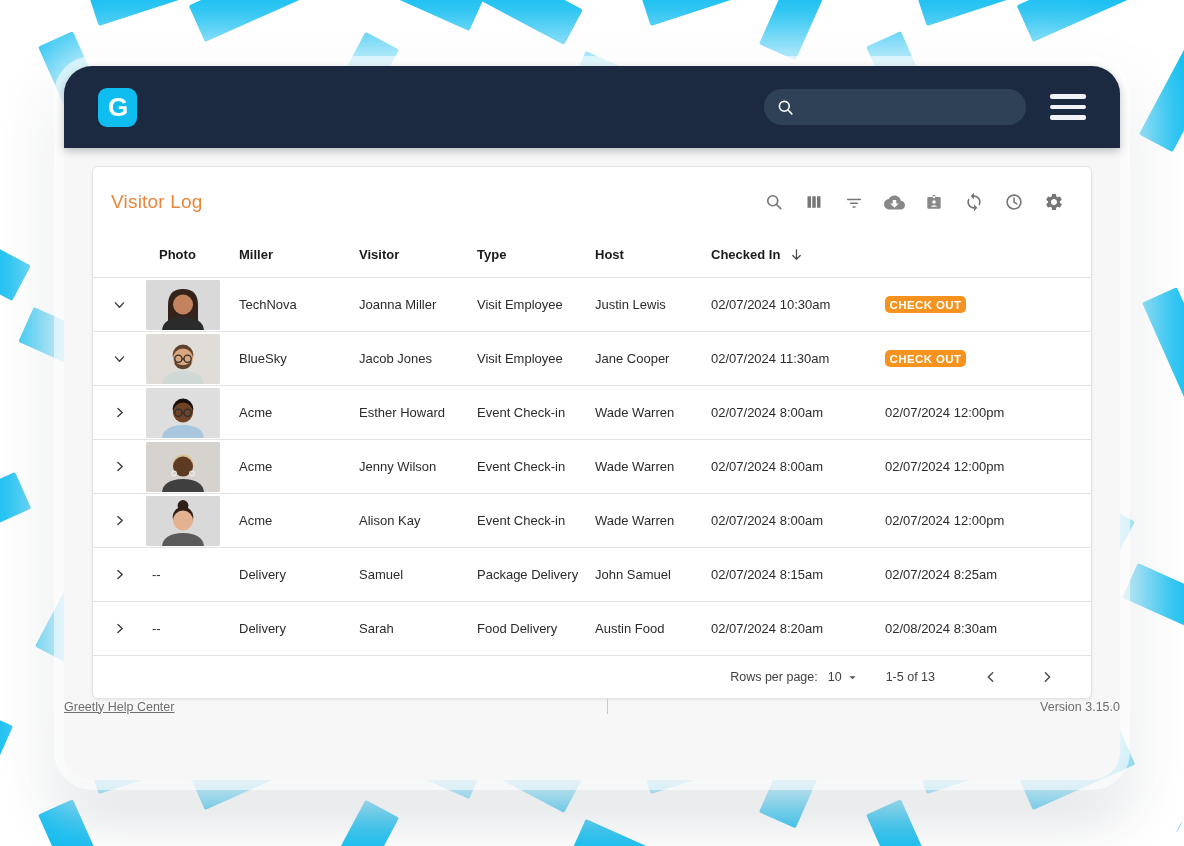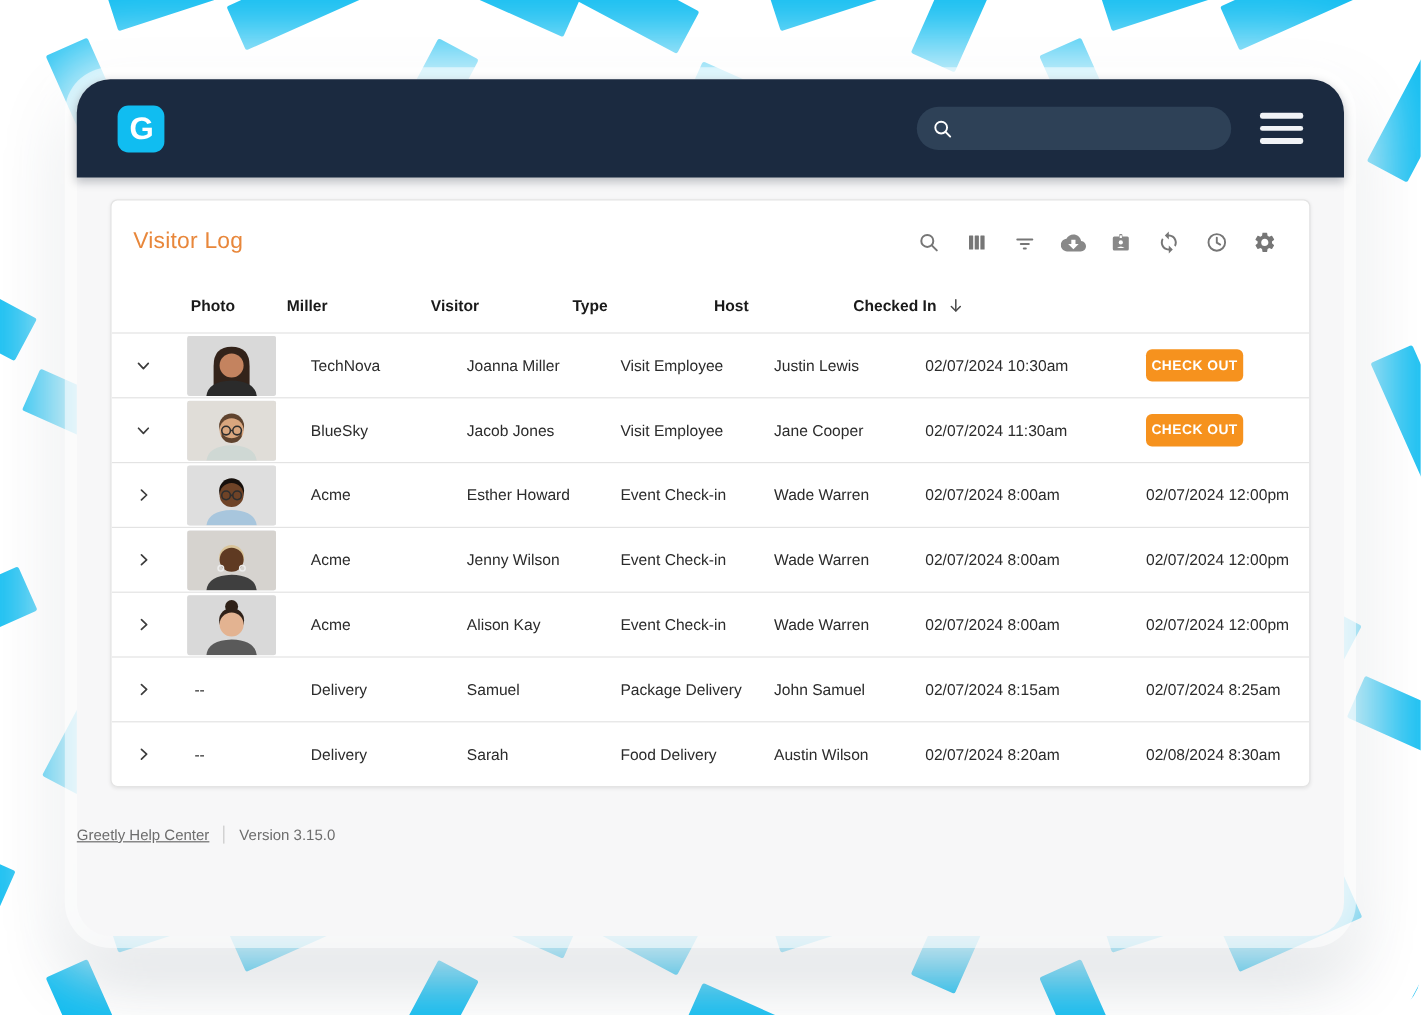--- a/index.html
+++ b/index.html
@@ -35,42 +35,42 @@
   .tool-btn svg { display:block; }
 
   
   .row-grid { display:grid; grid-template-columns:53px 93px 120px 118px 118px 116px 174px minmax(0,1fr); align-items:center; }
   .thead { height:46px; font-weight:700; font-size:13px; color:#1a1a1a; }
   .th-photo { padding-left:13px; }
   .th-checkedin { display:flex; align-items:flex-start; gap:9px; }
   .sort-btn { background:none; border:none; cursor:pointer; display:flex; align-items:center; padding:0; }
   .btn-checkout-all { width:148px; height:29px; background:#e2933f; border:none; border-radius:5px; color:#fff;
     font-size:12.5px; font-weight:600; letter-spacing:0.7px; cursor:pointer; font-family:"Liberation Sans",sans-serif; }
-  .trow { height:54px; border-top:1px solid #e3e3e3; font-size:13px; color:#2b2b2b;gap:10px; }
+  .trow { height:54px; border-top:1px solid #e3e3e3; font-size:13px; color:#2b2b2b; }
   .chev-cell { display:flex; justify-content:center; align-items:center; }
   .chev-btn { background:none; border:none; cursor:pointer; padding:4px; display:flex; }
   .chev-btn svg { transition:transform .15s; }
   .chev-btn.expanded svg { transform:rotate(90deg); }
   .photo-cell { display:flex; align-items:center; }
   .avatar { width:74px; height:50px; border-radius:2px; overflow:hidden; background:#ddd; }
   .no-photo { padding-left:6px; color:#2b2b2b; }
-  .btn-checkout { width:81px; height:27px; background:#f6921e; border:none; border-radius:5px; color:#fff;
+  .btn-checkout { width:81px; height:17px; background:#f6921e; border:none; border-radius:5px; color:#fff;
     font-size:11.5px; font-weight:600; letter-spacing:0.4px; cursor:pointer; font-family:"Liberation Sans",sans-serif; }
 
   
   .pagination { height:43px; border-top:1px solid #e3e3e3; display:flex; align-items:center; justify-content:flex-end;
     padding-right:30px; font-size:12.5px; color:#3f3f3f; }
   .rpp-label { margin-right:10px; }
   .rpp-select { display:flex; align-items:center; gap:5px; background:none; border:none; cursor:pointer; font-size:12.5px; color:#3f3f3f; font-family:"Liberation Sans",sans-serif; }
   .range-label { margin:0 42px 0 28px; }
   .page-btn { background:none; border:none; cursor:pointer; padding:4px 6px; display:flex; }
   .page-btn + .page-btn { margin-left:28px; }
 
   
-  .app-footer { display:flex; align-items:center; justify-content:flex-start; gap:12px; margin-top:32px; font-size:12.5px; color:#6d6d6d; }
+  .app-footer { display:flex; align-items:center; justify-content:space-between; gap:12px; font-size:12.5px; color:#6d6d6d; }
   .footer-link { color:#6d6d6d; text-decoration:underline; cursor:pointer; }
   .footer-divider { width:0; height:15px; border-left:1px solid #c9c9c9; }
 </style>
 </head>
 <body>
 
 <div class="stage">
   <div class="pattern-layer" id="pattern">
       <div class="pattern-bar" style="width: 40px; height: 112px; left: -48px; top: -55px; transform: rotate(24deg);"></div>
       <div class="pattern-bar" style="width: 116px; height: 38px; left: 90px; top: -29px; transform: rotate(-18deg);"></div>
@@ -396,26 +396,46 @@
                   <polyline points="9,4.5 17,12 9,19.5"></polyline>
                 </svg>
       </button>
     </div>
     <div class="photo-cell">
               <span class="no-photo">--</span>
             </div>
     <div>Delivery</div>
     <div>Sarah</div>
     <div>Food Delivery</div>
-    <div>Austin Wilson</div>
+    <div>Austin Food</div>
     <div>02/07/2024 8:20am</div>
     <div><span>02/08/2024 8:30am</span></div>
   </div>
         </div>
 
+      <div class="pagination">
+        <span class="rpp-label">Rows per page:</span>
+        <button class="rpp-select">
+          <span>10</span>
+          <svg width="11" height="11" viewBox="0 0 24 24" fill="#555555">
+              <path d="M5 9l7 7 7-7z"></path>
+            </svg>
+        </button>
+        <span class="range-label">1-5 of 13</span>
+        <button class="page-btn">
+          <svg width="16" height="16" viewBox="0 0 24 24" fill="none" stroke="#4a4a4a" stroke-width="2.2" stroke-linecap="round" stroke-linejoin="round">
+              <polyline points="14.5,5.5 8,12 14.5,18.5"></polyline>
+            </svg>
+        </button>
+        <button class="page-btn">
+          <svg width="16" height="16" viewBox="0 0 24 24" fill="none" stroke="#4a4a4a" stroke-width="2.2" stroke-linecap="round" stroke-linejoin="round">
+              <polyline points="9.5,5.5 16,12 9.5,18.5"></polyline>
+            </svg>
+        </button>
+      </div>
     </div>
 
     <div class="app-footer">
       <a class="footer-link">Greetly Help Center</a>
       <span class="footer-divider"></span>
       <span>Version 3.15.0</span>
     </div>
 
   </div>
 </div>

